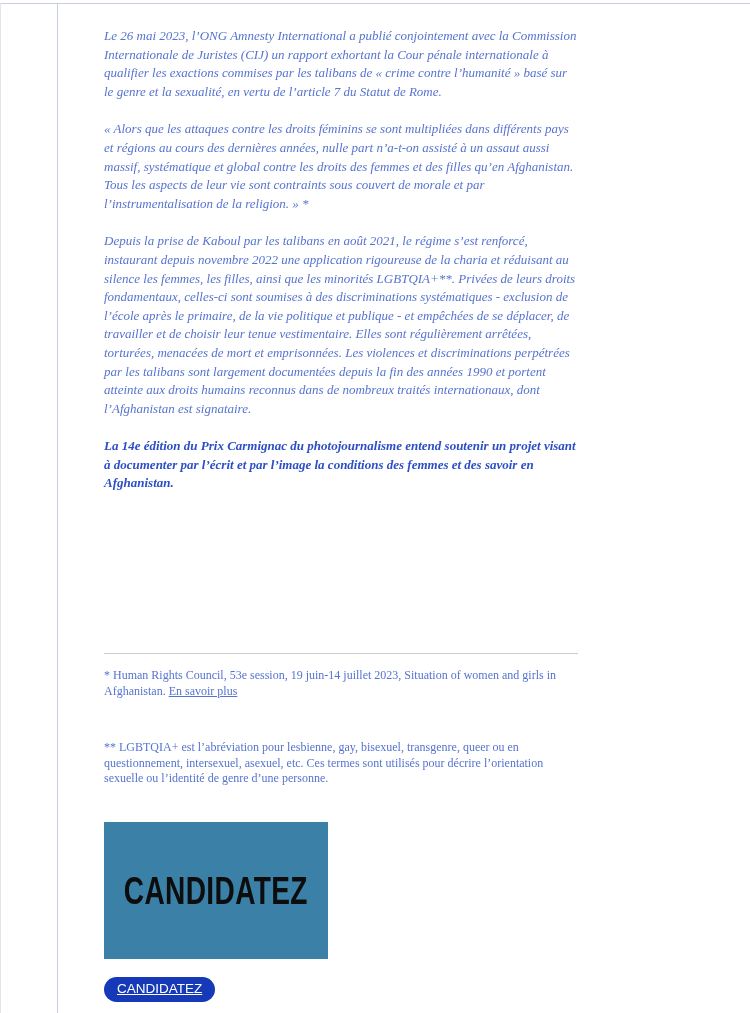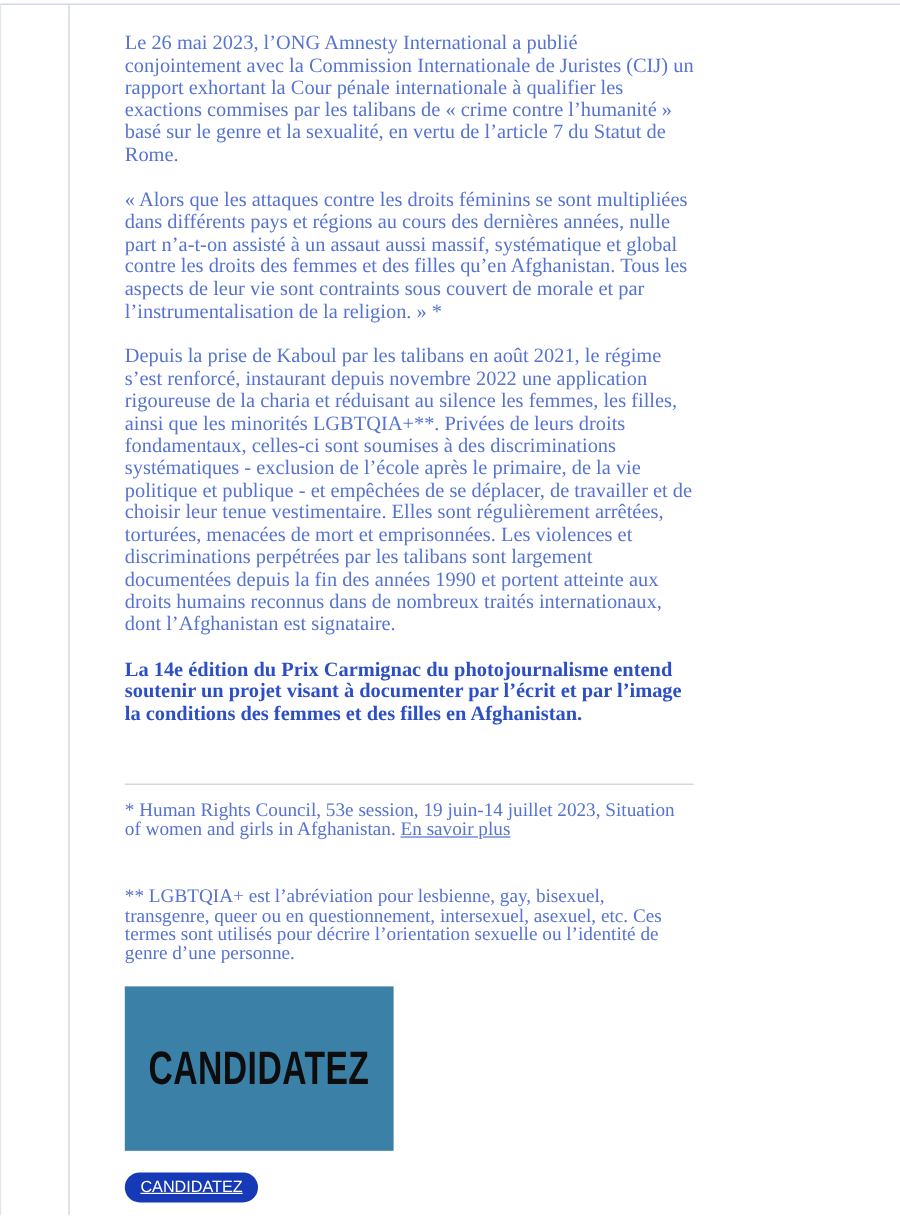--- a/index.html
+++ b/index.html
@@ -28,40 +28,41 @@
     left: 57px; top: 4px; bottom: 0;
     width: 1px;
     background: #c8cfdc;
   }
   .text-block {
     position: absolute;
     left: 104px; top: 27px;
     width: 474px;
   }
   .text-block p.body {
-    font-size: 17px;
+    font-size: 13px;
     line-height: 18.6px;
     color: #5673d0;
     margin: 0 0 19px 0;
+    font-style: italic;
   }
   .text-block p.body.bold {
     font-weight: bold;
     color: #2d4fc5;
   }
   .divider {
     position: absolute;
     left: 104px; top: 653px;
     width: 474px; height: 1px;
     background: #c9cdd6;
   }
   .footnote {
     position: absolute;
     left: 104px;
     width: 474px;
-    font-size: 16px;
+    font-size: 12px;
     line-height: 15.6px;
     color: #5673d0;
     margin: 0;
   }
   .fn1 { top: 668px; }
   .fn2 { top: 740px; }
   .fn-link {
     color: #5673d0;
     text-decoration: underline;
     cursor: pointer;
@@ -105,21 +106,21 @@
 <body>
 
 <div class="top-line"></div>
 <div class="edge-line"></div>
 <div class="v-line"></div>
 
 <div class="text-block">
   <p class="body">Le 26 mai 2023, l’ONG Amnesty International a publié conjointement avec la Commission Internationale de Juristes (CIJ) un rapport exhortant la Cour pénale internationale à qualifier les exactions commises par les talibans de « crime contre l’humanité » basé sur le genre et la sexualité, en vertu de l’article 7 du Statut de Rome.</p>
   <p class="body">« Alors que les attaques contre les droits féminins se sont multipliées dans différents pays et régions au cours des dernières années, nulle part n’a-t-on assisté à un assaut aussi massif, systématique et global contre les droits des femmes et des filles qu’en Afghanistan. Tous les aspects de leur vie sont contraints sous couvert de morale et par l’instrumentalisation de la religion. » *</p>
   <p class="body">Depuis la prise de Kaboul par les talibans en août 2021, le régime s’est renforcé, instaurant depuis novembre 2022 une application rigoureuse de la charia et réduisant au silence les femmes, les filles, ainsi que les minorités LGBTQIA+**. Privées de leurs droits fondamentaux, celles-ci sont soumises à des discriminations systématiques - exclusion de l’école après le primaire, de la vie politique et publique - et empêchées de se déplacer, de travailler et de choisir leur tenue vestimentaire. Elles sont régulièrement arrêtées, torturées, menacées de mort et emprisonnées. Les violences et discriminations perpétrées par les talibans sont largement documentées depuis la fin des années 1990 et portent atteinte aux droits humains reconnus dans de nombreux traités internationaux, dont l’Afghanistan est signataire.</p>
-  <p class="body bold">La 14e édition du Prix Carmignac du photojournalisme entend soutenir un projet visant à documenter par l’écrit et par l’image la conditions des femmes et des filles en Afghanistan.</p>
+  <p class="body bold">La 14e édition du Prix Carmignac du photojournalisme entend soutenir un projet visant à documenter par l’écrit et par l’image la conditions des femmes et des savoir en Afghanistan.</p>
 </div>
 
 <div class="divider"></div>
 
 <p class="footnote fn1"><span>* Human Rights Council, 53e session, 19 juin-14 juillet 2023, Situation of women and girls in Afghanistan. </span><a href="#" class="fn-link">En savoir plus</a></p>
 
 <p class="footnote fn2">** LGBTQIA+ est l’abréviation pour lesbienne, gay, bisexuel, transgenre, queer ou en questionnement, intersexuel, asexuel, etc. Ces termes sont utilisés pour décrire l’orientation sexuelle ou l’identité de genre d’une personne.</p>
 
 <div class="banner">
   <span class="banner-text">CANDIDATEZ</span>

